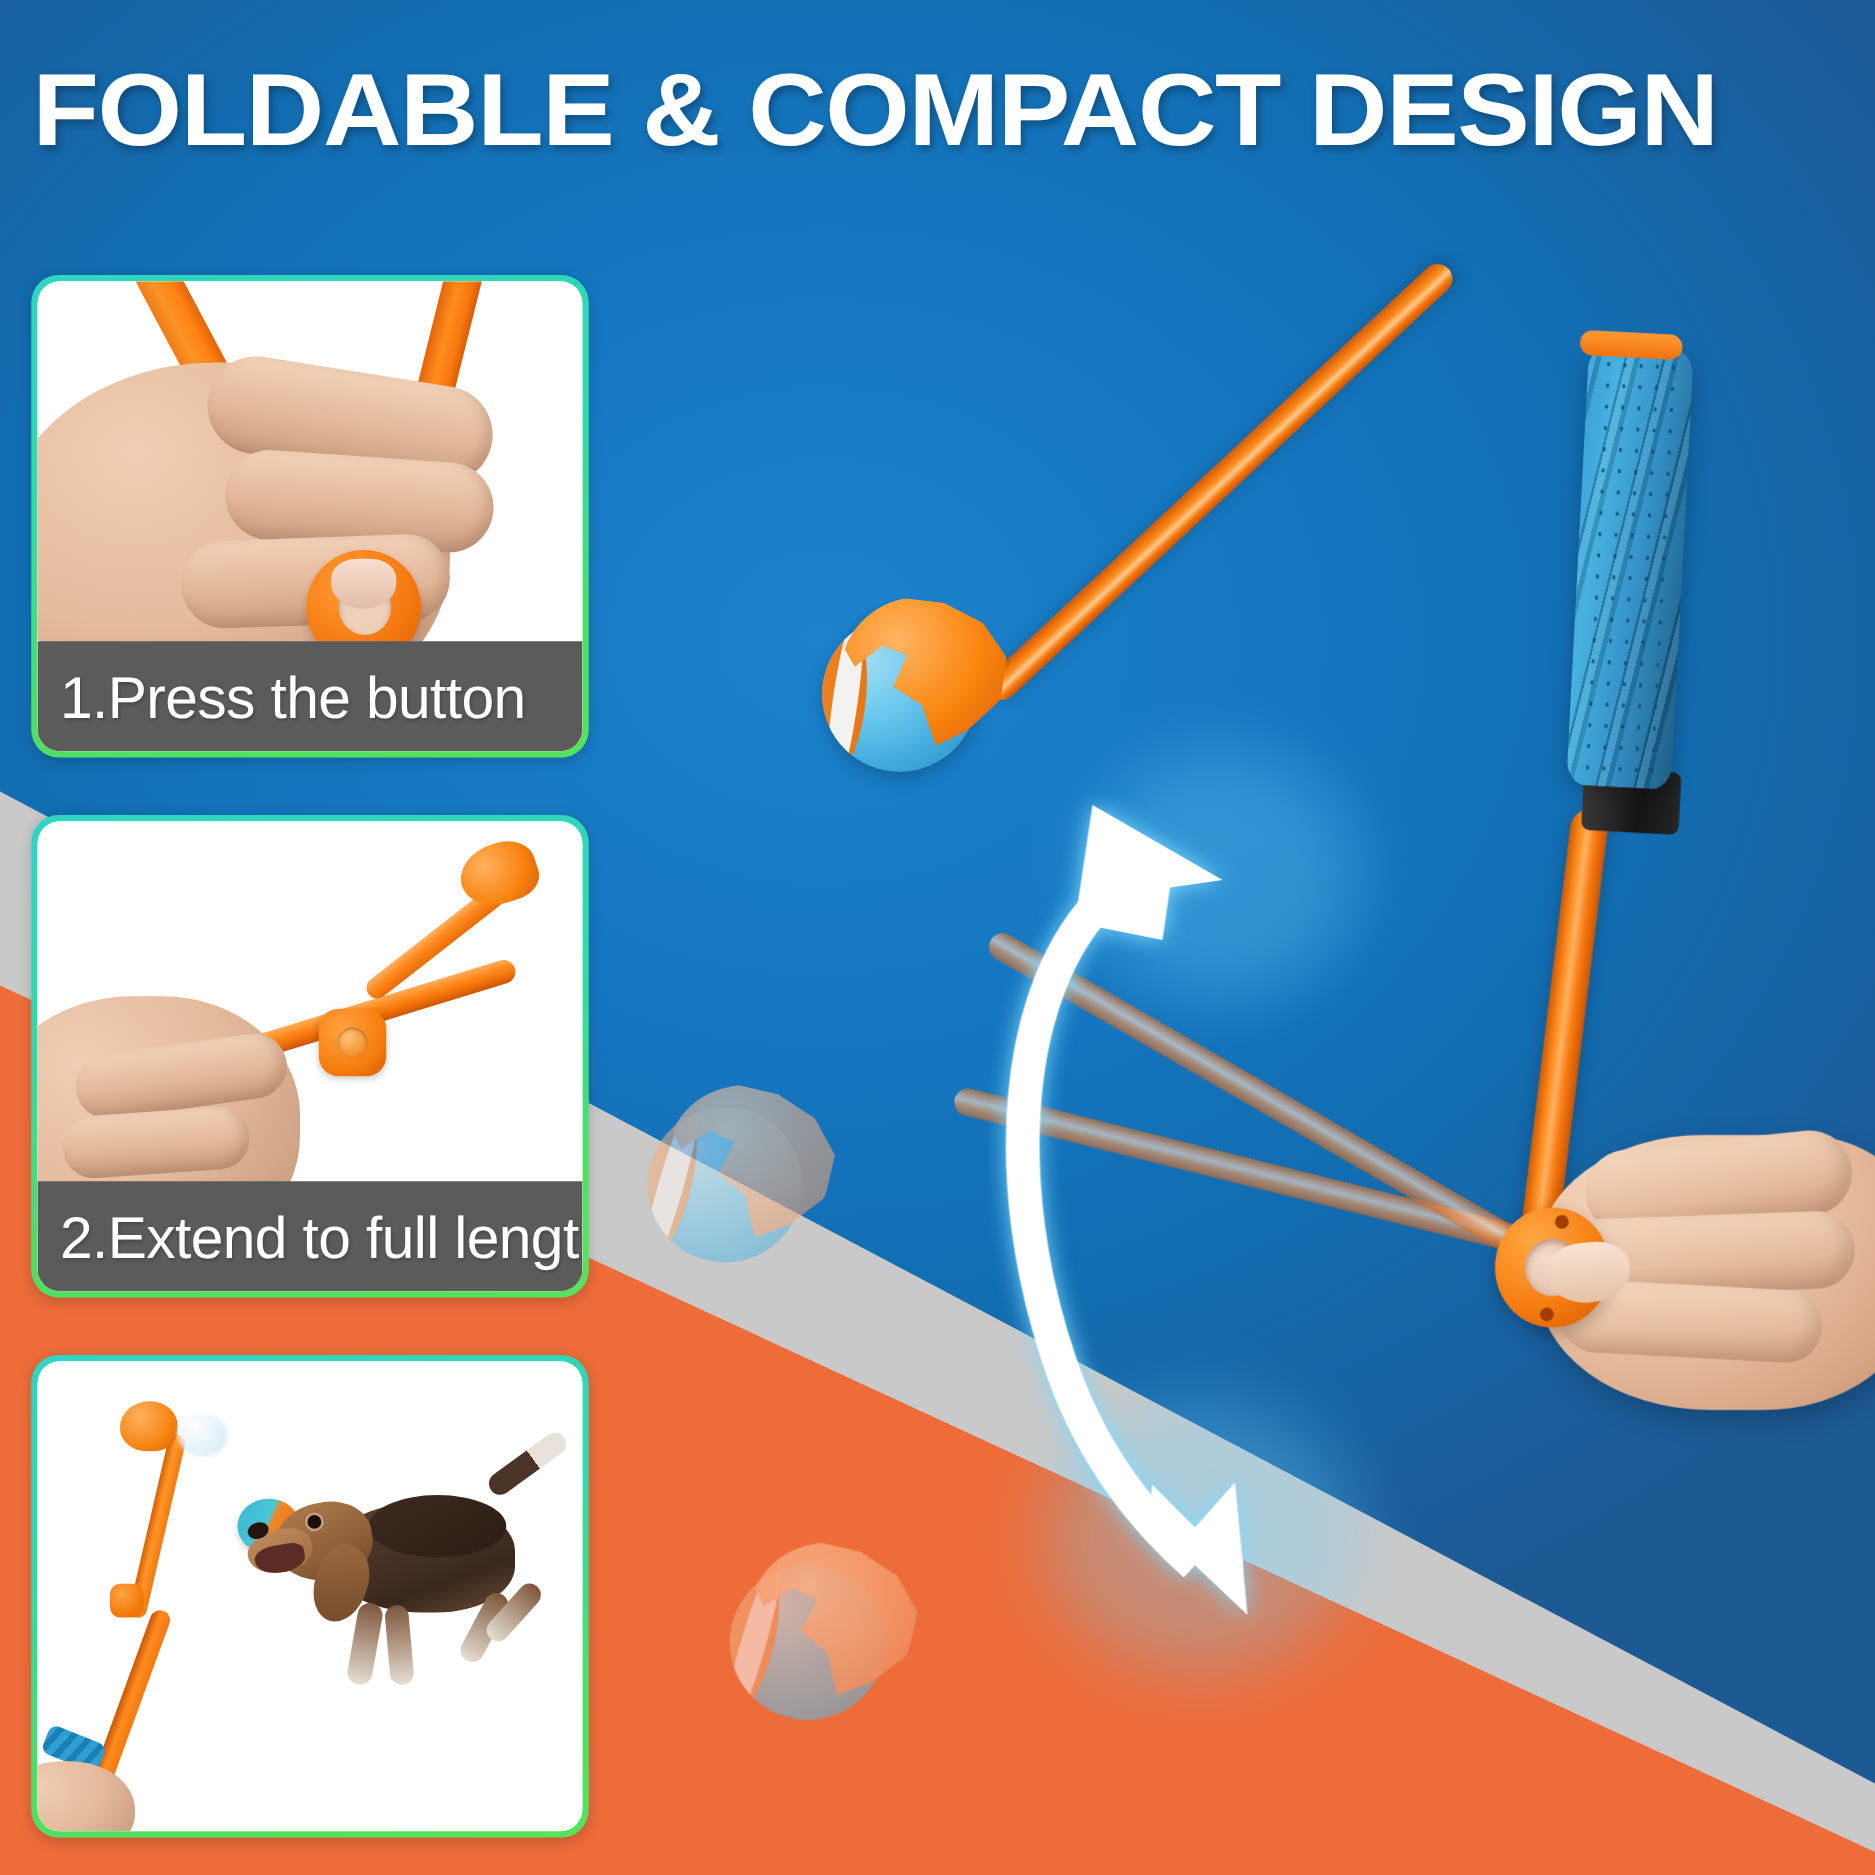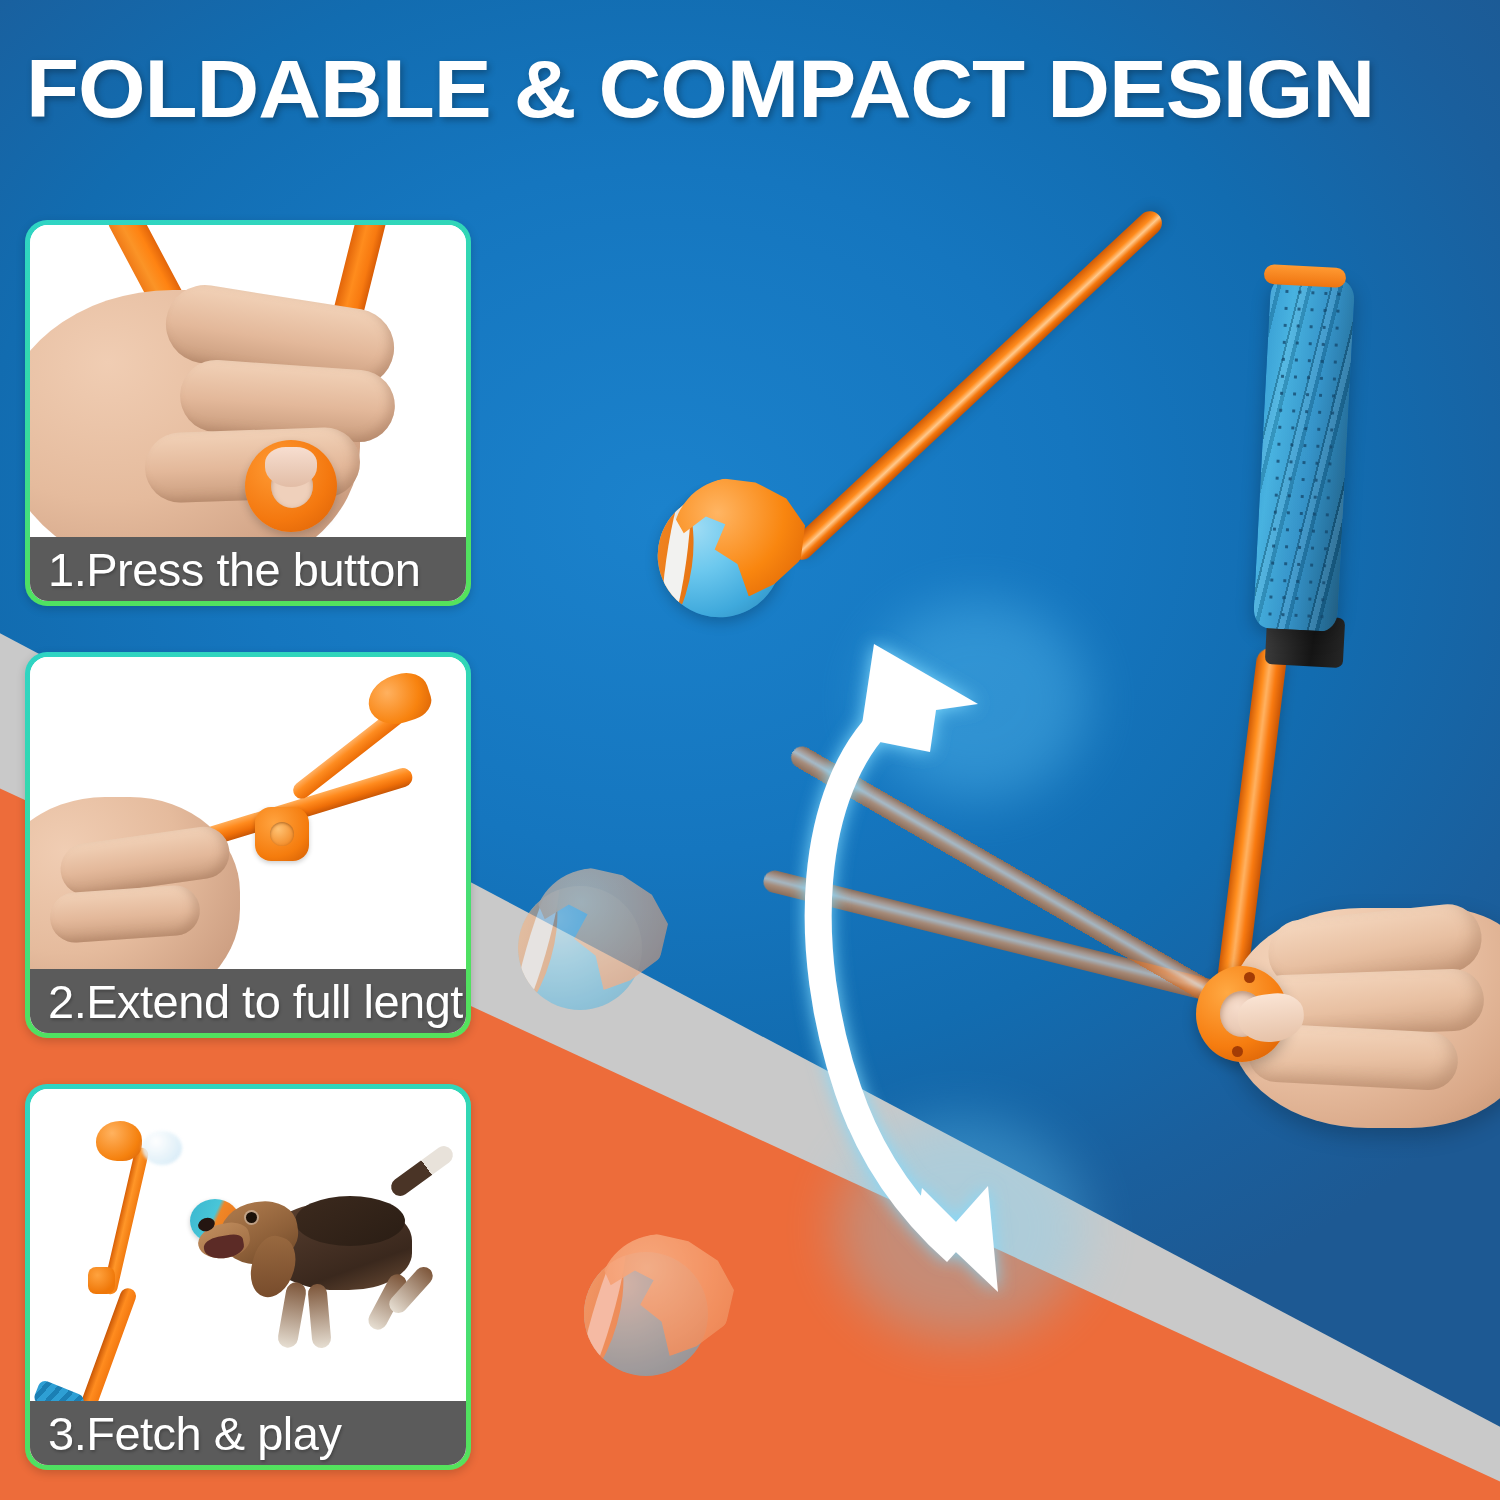--- a/index.html
+++ b/index.html
@@ -46,21 +46,21 @@
     box-sizing:border-box;
     background:linear-gradient(170deg,#2fd4c4 0%,#33d9a8 40%,#4de063 78%,#56e25c 100%);
     box-shadow:0 3px 10px rgba(0,0,0,.18);
   }
   .card-inner{
     position:relative;width:100%;height:100%;
     border-radius:18px;overflow:hidden;background:#fff;
   }
   .card-photo{position:absolute;inset:0;background:#fff;overflow:hidden;}
   .caption{
-    position:absolute;left:0;right:0;bottom:0;height:64px;
+    position:absolute;left:0;right:0;bottom:0;height:88px;
     background:#5b5b5b;
     color:#fff;
     font-size:47px;
     font-weight:normal;
     display:flex;align-items:center;
     padding-left:18px;
     box-sizing:border-box;
     letter-spacing:-.5px;
     white-space:nowrap;
     text-shadow:1px 2px 3px rgba(0,0,0,.25);
@@ -461,21 +461,20 @@
           <div class="leg leg1"></div>
           <div class="leg leg2"></div>
           <div class="dog-head"></div>
           <div class="dog-ear"></div>
           <div class="dog-muzzle"></div>
           <div class="dog-mouth"></div>
           <div class="dog-nose"></div>
           <div class="dog-eye"></div>
         </div>
       </div>
-      <div class="caption">3.Fetch &amp; play</div>
     </div>
   </div>
 
   <div class="halo halo1"></div>
   <div class="halo halo2"></div>
 
   <div class="ghost">
     <div class="arm-ghost-mid"></div>
     <div class="ghost-cup-mid">
       <div class="g-tennis"></div>

